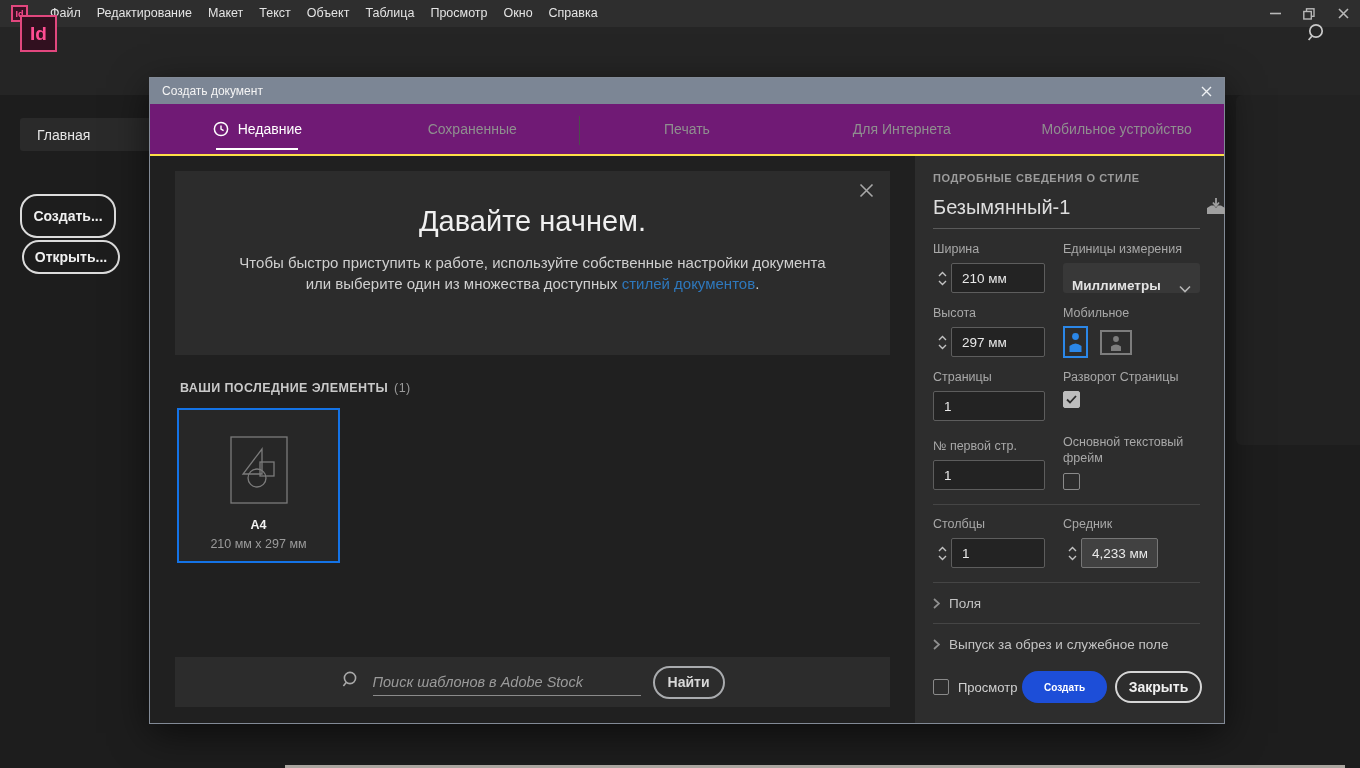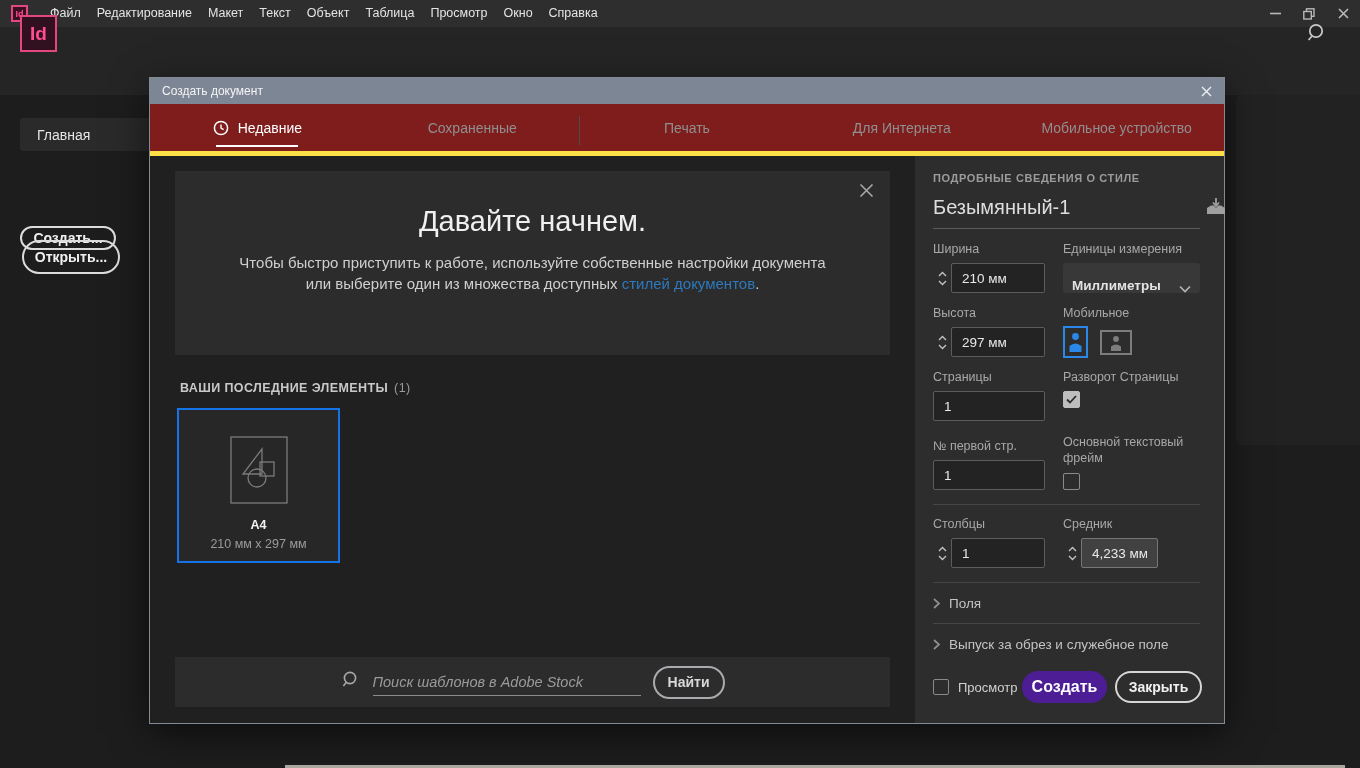--- a/index.html
+++ b/index.html
@@ -17,31 +17,31 @@
   .win-btn { width:34px; height:27px; display:flex; align-items:center; justify-content:center; color:#b8b8b8; }
 
   
   .home-header { position:absolute; top:27px; left:0; right:0; height:68px; background:#252525; }
   .home-logo { position:absolute; left:20px; top:15px; width:37px; height:37px; background:#31101f; border:2px solid #e2477e; display:flex; align-items:center; justify-content:center; }
   .home-logo span { color:#ff4d92; font-size:19px; font-weight:bold; }
   .home-search { position:absolute; right:31px; top:22px; color:#c9c9c9; }
   .home-right-panel { position:absolute; left:1236px; top:95px; width:124px; height:350px; background:#222222; border-radius:6px 0 0 6px; }
   .home-tab { position:absolute; left:20px; top:118px; width:136px; height:33px; background:#2a2a2a; border-radius:3px; display:flex; align-items:center; padding-left:17px; font-size:14px; color:#e6e6e6; }
   .pill { border:2px solid #dcdcdc; border-radius:17px; background:transparent; color:#f0f0f0; font-weight:bold; font-size:14px; font-family:"Liberation Sans", sans-serif; display:flex; align-items:center; justify-content:center; cursor:pointer; }
-  .home-create { position:absolute; left:20px; top:194px; width:96px; height:24px;margin-top:32px; }
+  .home-create { position:absolute; left:20px; top:194px; width:96px; height:44px; }
   .home-open   { position:absolute; left:22px; top:240px; width:98px; height:34px; }
 
   
   .dialog { position:absolute; left:150px; top:78px; width:1074px; height:645px; background:#202020; outline:1px solid #828a96; box-shadow:0 10px 36px rgba(0,0,0,.6); }
   .dialog-titlebar { height:26px; background:#7c8染695; background:#7c8695; display:flex; align-items:center; padding:0 12px; }
   .dialog-title { font-size:12px; color:#f4f4f4; }
   .dialog-close { margin-left:auto; color:#eef0f3; display:flex; align-items:center; }
 
   
-  .dialog-tabs { position:relative; height:52px; background:#7f1d1d; display:flex; border-bottom:5px solid #fde047; }
+  .dialog-tabs { position:relative; height:52px; background:#701a75; display:flex; border-bottom:2px solid #fde047; }
   .dtab { flex:1; display:flex; align-items:center; justify-content:center; gap:9px; font-size:14px; color:#8f8f8f; position:relative; cursor:pointer; }
   .dtab.active { color:#ffffff; }
   .dtab.active .underline { position:absolute; bottom:4px; left:50%; transform:translateX(-50%); width:82px; height:2.5px; background:#ffffff; }
   .tab-divider { position:absolute; left:429px; top:12px; width:1px; height:29px; background:#4d4d4d; }
 
   .dialog-content { display:flex; height:567px; }
   .dialog-main { position:relative; width:765px; height:567px; background:#202020; }
   .dialog-side { position:relative; width:309px; height:567px; background:#2d2d2d; padding:16px 24px 0 18px; }
 
   
@@ -89,21 +89,21 @@
   .orient { cursor:pointer; display:flex; }
   .checkbox { width:17px; height:17px; border:1px solid #8a8a8a; border-radius:2px; background:transparent; cursor:pointer; display:flex; align-items:center; justify-content:center; }
   .checkbox.checked { background:#bdbdbd; border-color:#bdbdbd; color:#2b2b2b; }
   .divider { height:1px; background:#454545; margin-top:14px; }
   .collapsible { display:flex; align-items:center; gap:9px; margin-top:13px; font-size:13.5px; color:#c3c3c3; cursor:pointer; }
   .collapsible svg { color:#8f8f8f; }
 
   .action-row { position:absolute; left:18px; right:22px; bottom:20px; display:flex; align-items:center; }
   .preview-wrap { display:flex; align-items:center; gap:9px; }
   .preview-label { font-size:13px; color:#d0d0d0; }
-  .create-btn { margin-left:auto; width:85px; height:32px; border:none; border-radius:16px; background:#4c1d95; color:#ffffff; font-weight:bold; font-size:16px; font-family:"Liberation Sans", sans-serif; cursor:pointer; }
+  .create-btn { margin-left:auto; width:85px; height:32px; border:none; border-radius:16px; background:#1d4ed8; color:#ffffff; font-weight:bold; font-size:10px; font-family:"Liberation Sans", sans-serif; cursor:pointer; }
   .closedlg-btn { margin-left:8px; width:87px; height:32px; border:2px solid #d6d6d6; border-radius:16px; background:transparent; color:#f0f0f0; font-weight:bold; font-size:14px; font-family:"Liberation Sans", sans-serif; cursor:pointer; }
 
   .taskbar-sliver { position:absolute; bottom:0; left:285px; width:1060px; height:3px; background:#aba6a0; }
 </style>
 </head>
 <body>
 
 <div class="screen">
 
   <div class="menubar">

